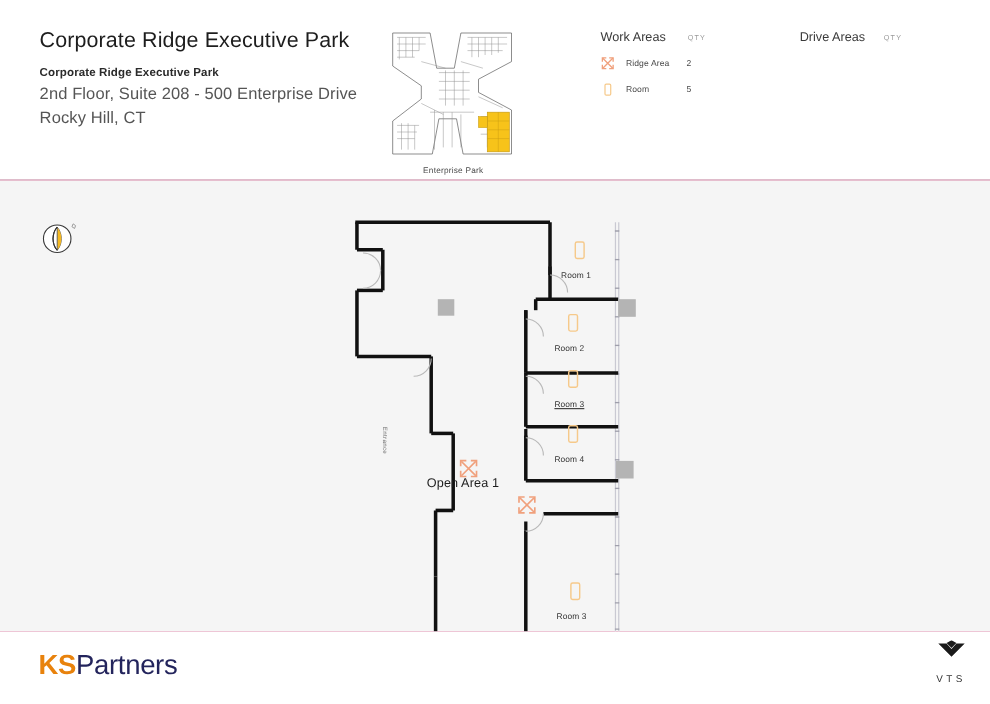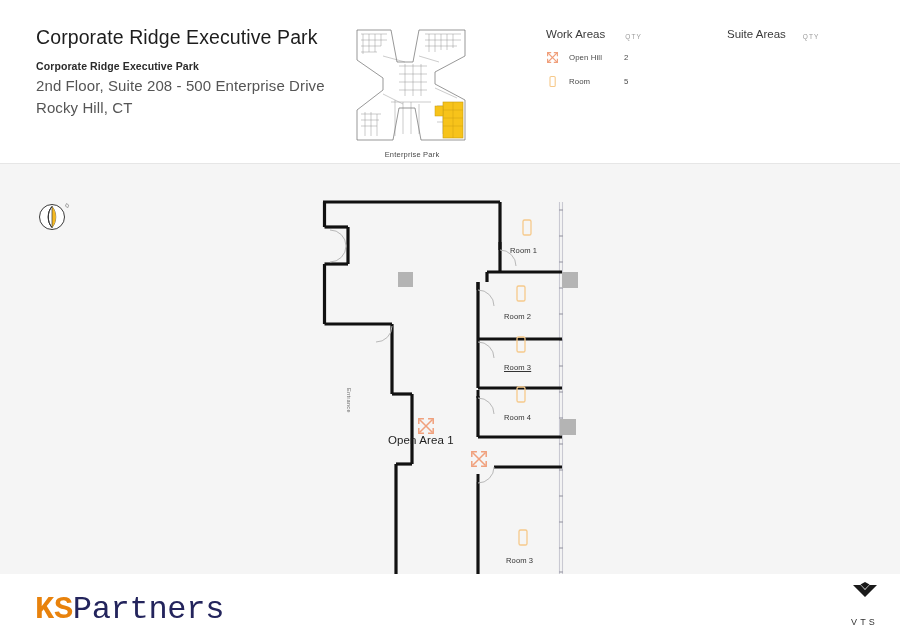--- a/index.html
+++ b/index.html
@@ -68,21 +68,21 @@
     color: #4a4a4a;
     letter-spacing: .2px;
   }
 
   
   .legend-col { position: absolute; top: 28px; }
   #legend-work { left: 546px; }
   #legend-common { left: 727px; }
   .legend-head {
     display: flex;
-    align-items: flex-end;
+    align-items: center;
   }
   .legend-title {
     font-size: 11.5px;
     color: #3a3a3a;
     font-weight: 400;
   }
   .legend-qty {
     font-size: 6.5px;
     color: #9a9a9a;
     letter-spacing: 1.1px;
@@ -166,39 +166,39 @@
   
   #footer {
     position: absolute;
     left: 0; top: 574px;
     width: 900px; height: 66px;
     background: #ffffff;
   }
   #ks-logo {
     position: absolute;
     left: 35px; top: 17px;
-    font-family: Liberation Mono, monospace;
-    font-size: 32px;
+    font-family: Liberation Sans, sans-serif;
+    font-size: 25px;
     letter-spacing: -.3px;
     white-space: nowrap;
   }
   #ks-logo .ks { color: #e8820c; font-weight: bold; }
   #ks-logo .partners { color: #23245c; }
 
   #vts-logo {
     position: absolute;
     left: 843px; top: 8px;
     width: 40px;
     text-align: center;
   }
   #vts-text {
     font-size: 9px;
     color: #333333;
     letter-spacing: 3.1px;
-    margin-top: 14px;
+    margin-top: 8px;
     margin-left: 3px;
   }
 </style>
 </head>
 <body>
 
 <div id="page">
 
   <div id="header">
 
@@ -241,36 +241,36 @@
         <span class="legend-qty">QTY</span>
       </div>
 
       <div class="legend-row">
         <svg class="legend-ico" viewBox="0 0 13 13">
           <g stroke="#f0a07c" stroke-width="1.2" fill="none" stroke-linecap="square">
             <path d="M2.2 2.2 L10.8 10.8 M10.8 2.2 L2.2 10.8"></path>
             <path d="M1.6 1.6 h3 M1.6 1.6 v3 M11.4 1.6 h-3 M11.4 1.6 v3 M1.6 11.4 h3 M1.6 11.4 v-3 M11.4 11.4 h-3 M11.4 11.4 v-3"></path>
           </g>
         </svg>
-        <span class="legend-name">Open Hill</span>
+        <span class="legend-name">Ridge Area</span>
         <span class="legend-count">2</span>
       </div>
 
       <div class="legend-row">
         <svg class="legend-ico" viewBox="0 0 13 13">
           <rect x="4" y="1.5" width="5.2" height="10" rx="1.1" ry="1.1" fill="none" stroke="#f6c98a" stroke-width="1.1"></rect>
         </svg>
         <span class="legend-name">Room</span>
         <span class="legend-count">5</span>
       </div>
     </div>
 
     <div class="legend-col" id="legend-common">
       <div class="legend-head">
-        <span class="legend-title">Suite Areas</span>
+        <span class="legend-title">Drive Areas</span>
         <span class="legend-qty">QTY</span>
       </div>
     </div>
 
   </div>
 
   <div id="hdr-divider"></div>
 
   <div id="stage">
 

